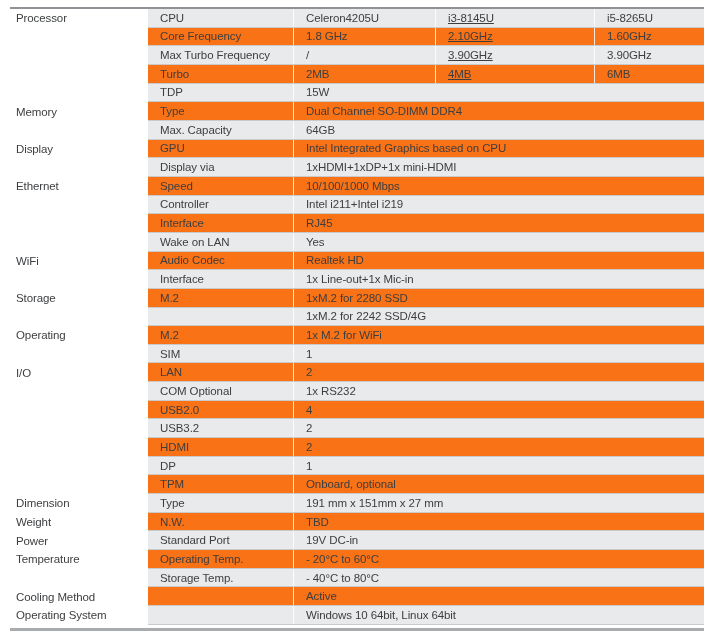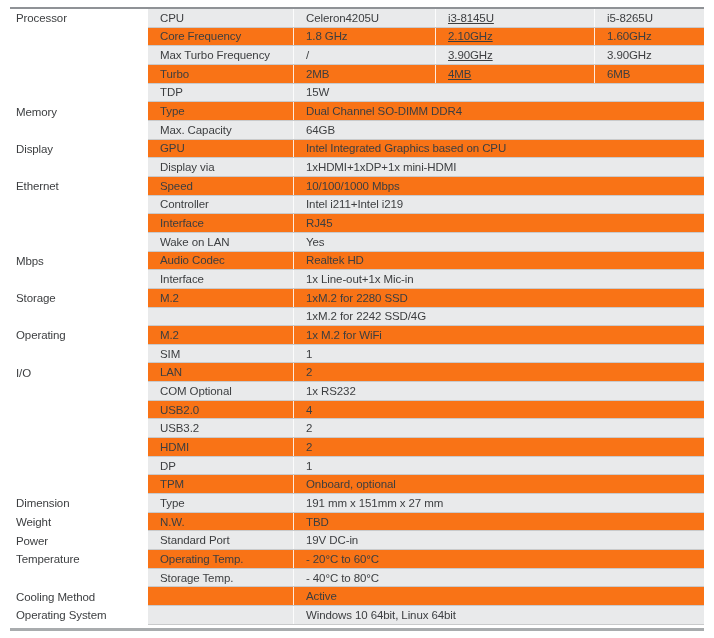--- a/index.html
+++ b/index.html
@@ -242,21 +242,21 @@
           <div class="cell attr">
             <span>Wake on LAN</span>
           </div>
           <div class="cell v vspan">
             <span>Yes</span>
           </div>
         </div>
       </div>
       <div class="row">
         <div class="cat">
-          <span>Mbps</span>
+          <span>WiFi</span>
         </div>
         <div class="cells">
           <div class="cell attr">
             <span>Audio Codec</span>
           </div>
           <div class="cell v vspan">
             <span>Realtek HD</span>
           </div>
         </div>
       </div>

